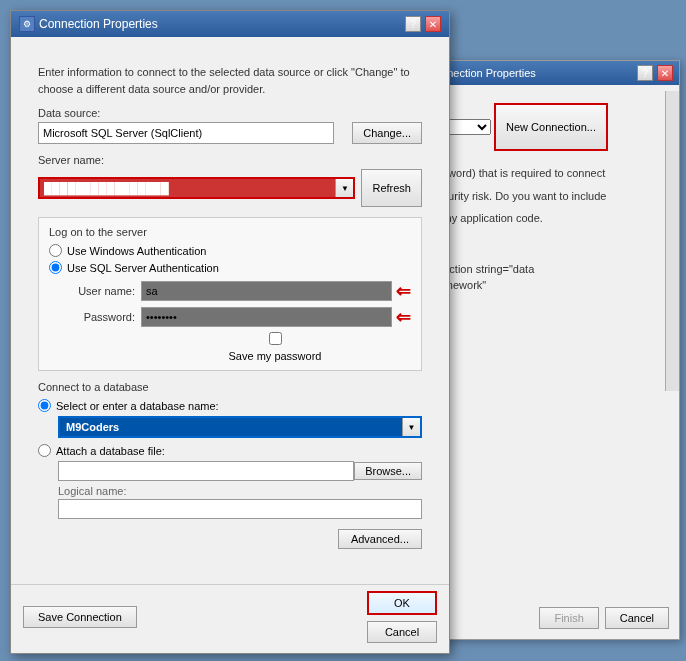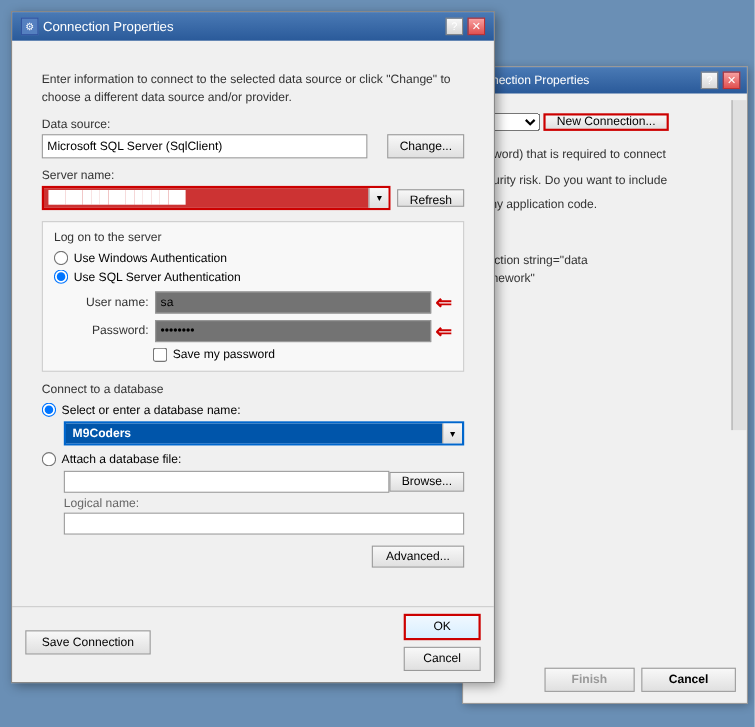--- a/index.html
+++ b/index.html
@@ -34,21 +34,21 @@
       justify-content: space-between;
     }
     .bg-window-content {
       padding: 10px;
       font-size: 11px;
       color: #333;
     }
     .new-conn-btn {
       background: linear-gradient(to bottom, #f8f8f8, #e0e0e0);
       border: 2px solid #cc0000;
-      padding: 0 10px;
+      padding: 16px 10px;
       font-size: 11px;
       cursor: pointer;
       margin: 8px 0;
     }
     .bg-text {
       font-size: 11px;
       color: #333;
       line-height: 1.5;
       margin: 6px 0;
     }
@@ -64,24 +64,23 @@
     .bg-bottom-buttons {
       position: absolute;
       bottom: 10px;
       right: 10px;
       display: flex;
       gap: 6px;
     }
     .bg-bottom-btn {
       background: linear-gradient(to bottom, #f8f8f8, #e0e0e0);
       border: 1px solid #999;
-      padding: 4px 24px;
-      font-size: 11px;
-      cursor: pointer;
-      font-weight: bold;
+      padding: 4px 14px;
+      font-size: 11px;
+      cursor: pointer;
     }
     .bg-bottom-btn.disabled {
       color: #999;
     }
     .conn-string-area {
       margin-top: 8px;
       font-size: 11px;
       color: #333;
       line-height: 1.5;
     }
@@ -182,21 +181,21 @@
       justify-content: center;
       font-size: 8px;
       cursor: pointer;
     }
     .btn-refresh {
       background: linear-gradient(to bottom, #f8f8f8, #e0e0e0);
       border: 1px solid #999;
       padding: 3px 10px;
       font-size: 11px;
       cursor: pointer;
-      height: 16px;
+      height: 38px;
     }
     .logon-section {
       border: 1px solid #ccc;
       padding: 8px 10px;
       margin-bottom: 10px;
       background: #f8f8f8;
     }
     .logon-title {
       font-size: 11px;
       color: #333;
@@ -242,24 +241,26 @@
       padding: 2px 4px;
       font-size: 11px;
     }
     .arrow-indicator {
       color: #cc0000;
       font-size: 18px;
       font-weight: bold;
     }
     .save-pw-row {
       display: flex;
+      align-items: center;
       gap: 5px;
       padding-left: 90px;
       font-size: 11px;
       margin-top: 2px;
+      flex-direction: column;
     }
     .db-section {
       margin-bottom: 10px;
     }
     .db-section-title {
       font-size: 11px;
       color: #333;
       margin-bottom: 6px;
     }
     .db-radio-row {

